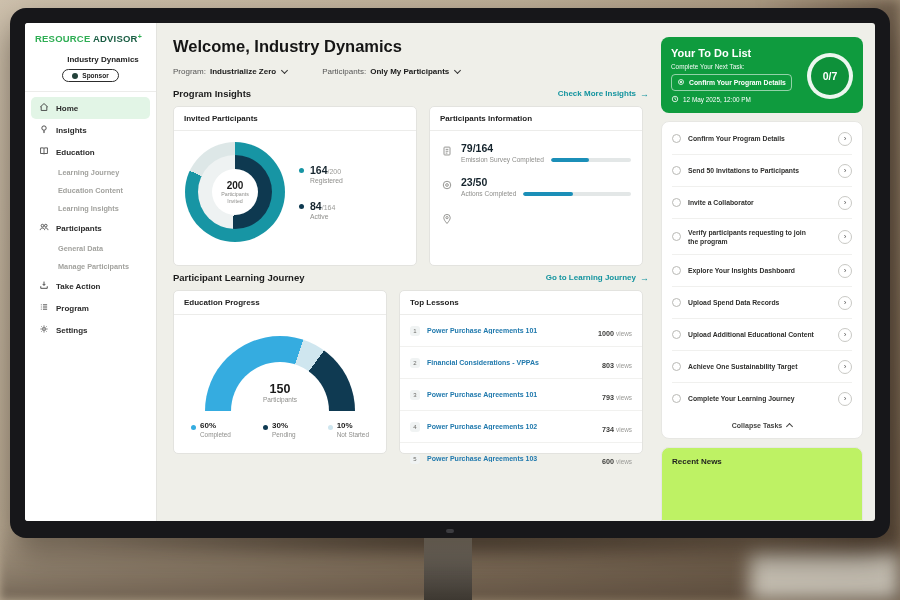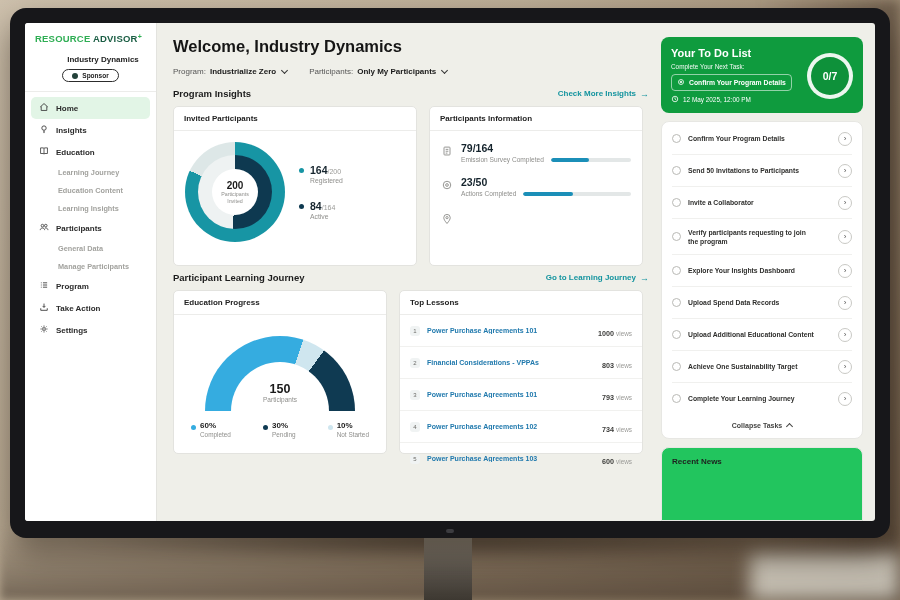--- a/index.html
+++ b/index.html
@@ -38,21 +38,21 @@
   .nav{padding:5px 6px;display:flex;flex-direction:column;}
   .nav-item{display:flex;align-items:center;gap:7px;padding:5px 8px;font-size:8px;font-weight:bold;
     color:#2b2b2b;border-radius:5px;cursor:pointer;}
   .nav-item.active{background:#e2f5e6;}
   .nav-item svg{flex:none;}
   .nav-sub{padding:4.5px 8px 4.5px 27px;font-size:7.3px;color:#a2a29e;font-weight:600;cursor:pointer;}
 
   
   .main{flex:1;min-width:0;box-sizing:border-box;padding:8px 12px 0 16px;}
   .welcome{margin:6px 0 11px;font-size:16.5px;font-weight:bold;color:#151515;}
-  .filters{display:flex;align-items:center;gap:22px;margin-bottom:12px;}
+  .filters{display:flex;align-items:center;gap:35px;margin-bottom:12px;}
   .filter{display:flex;align-items:center;font-size:8px;color:#555;cursor:pointer;}
   .fval{font-weight:bold;color:#191919;margin-left:4px;}
   .chev{display:inline-block;width:4px;height:4px;border-right:1.2px solid #333;
     border-bottom:1.2px solid #333;transform:rotate(45deg);margin-left:6px;margin-top:-2px;}
   .section-row{display:flex;justify-content:space-between;align-items:center;margin:6px 0 7px;}
   .section-title{font-size:9.5px;font-weight:bold;color:#1c1c1c;}
   .section-link{display:flex;align-items:center;gap:4px;font-size:8px;font-weight:bold;
     color:#14949f;cursor:pointer;text-decoration:none;}
   .arrow{font-size:9px;}
   .cards{display:flex;gap:12px;margin-bottom:4px;}
@@ -130,21 +130,21 @@
   .tasks-card{background:#fff;border:1px solid #e7e7e3;border-radius:8px;padding:1px 10px 0;}
   .task{display:flex;align-items:center;gap:7px;padding:8.5px 0;border-bottom:1px solid #f0f0ee;cursor:pointer;}
   .cb{width:9px;height:9px;border:1.2px solid #b9b9b5;border-radius:50%;flex:none;box-sizing:border-box;}
   .task-label{font-size:6.8px;font-weight:600;color:#2f2f2d;max-width:126px;line-height:1.35;}
   .go{margin-left:auto;width:12px;height:12px;border:1px solid #c9c9c5;border-radius:50%;flex:none;
     display:flex;align-items:center;justify-content:center;color:#555;font-size:8px;line-height:1;}
   .collapse{display:flex;align-items:center;justify-content:center;gap:5px;padding:8px 0 9px;
     font-size:7px;font-weight:bold;color:#454543;cursor:pointer;}
   .chev-up{display:inline-block;width:4px;height:4px;border-right:1.2px solid #454543;
     border-bottom:1.2px solid #454543;transform:rotate(-135deg);margin-top:2px;}
-  .news-card{background:#22c55e;border:1px solid #e7e7e3;border-radius:8px 8px 0 0;flex:1;
+  .news-card{background:#bef264;border:1px solid #e7e7e3;border-radius:8px 8px 0 0;flex:1;
     padding:9px 10px;font-size:8px;font-weight:bold;color:#1e1e1e;}
 </style>
 </head>
 <body>
 
 <div class="bg-right"></div>
 <div class="bg-bottom"></div>
 <div class="bg-patch"></div>
 <div class="monitor-shadow"></div>
 <div class="stand"></div>
@@ -188,29 +188,29 @@
                 <circle cx="5.5" cy="5.8" r="2.1"></circle>
                 <circle cx="10.8" cy="5.8" r="2.1"></circle>
                 <path d="M2 13 C2 11 3.5 9.6 5.5 9.6 C7.5 9.6 9 11 9 13 M9.3 9.9 C9.8 9.7 10.3 9.6 10.8 9.6 C12.8 9.6 14.3 11 14.3 13"></path>
               </svg></span>
           <span>Participants</span>
         </div>
         <div class="nav-sub">General Data</div>
         <div class="nav-sub">Manage Participants</div>
         <div class="nav-item">
           <span><svg width="10" height="10" viewBox="0 0 16 16" fill="none" stroke="#3a3a3a" stroke-width="1.4">
+                <path d="M8 2.5 v6 M5.8 6.3 L8 8.6 L10.2 6.3 M2.8 10 V13.3 H13.2 V10"></path>
+              </svg></span>
+          <span>Take Action</span>
+        </div>
+        <div class="nav-item">
+          <span><svg width="10" height="10" viewBox="0 0 16 16" fill="none" stroke="#3a3a3a" stroke-width="1.4">
                 <path d="M3 4.5 h1.2 M6.3 4.5 H13 M3 8 h1.2 M6.3 8 H13 M3 11.5 h1.2 M6.3 11.5 H13"></path>
               </svg></span>
           <span>Program</span>
-        </div>
-        <div class="nav-item">
-          <span><svg width="10" height="10" viewBox="0 0 16 16" fill="none" stroke="#3a3a3a" stroke-width="1.4">
-                <path d="M8 2.5 v6 M5.8 6.3 L8 8.6 L10.2 6.3 M2.8 10 V13.3 H13.2 V10"></path>
-              </svg></span>
-          <span>Take Action</span>
         </div>
         <div class="nav-item">
           <span><svg width="10" height="10" viewBox="0 0 16 16" fill="none" stroke="#3a3a3a" stroke-width="1.3">
                 <circle cx="8" cy="8" r="2.2"></circle>
                 <path d="M8 2.4 v2 M8 11.6 v2 M2.4 8 h2 M11.6 8 h2 M4 4 l1.4 1.4 M10.6 10.6 l1.4 1.4 M12 4 l-1.4 1.4 M5.4 10.6 L4 12"></path>
               </svg></span>
           <span>Settings</span>
         </div>
       </nav>
     </aside>

